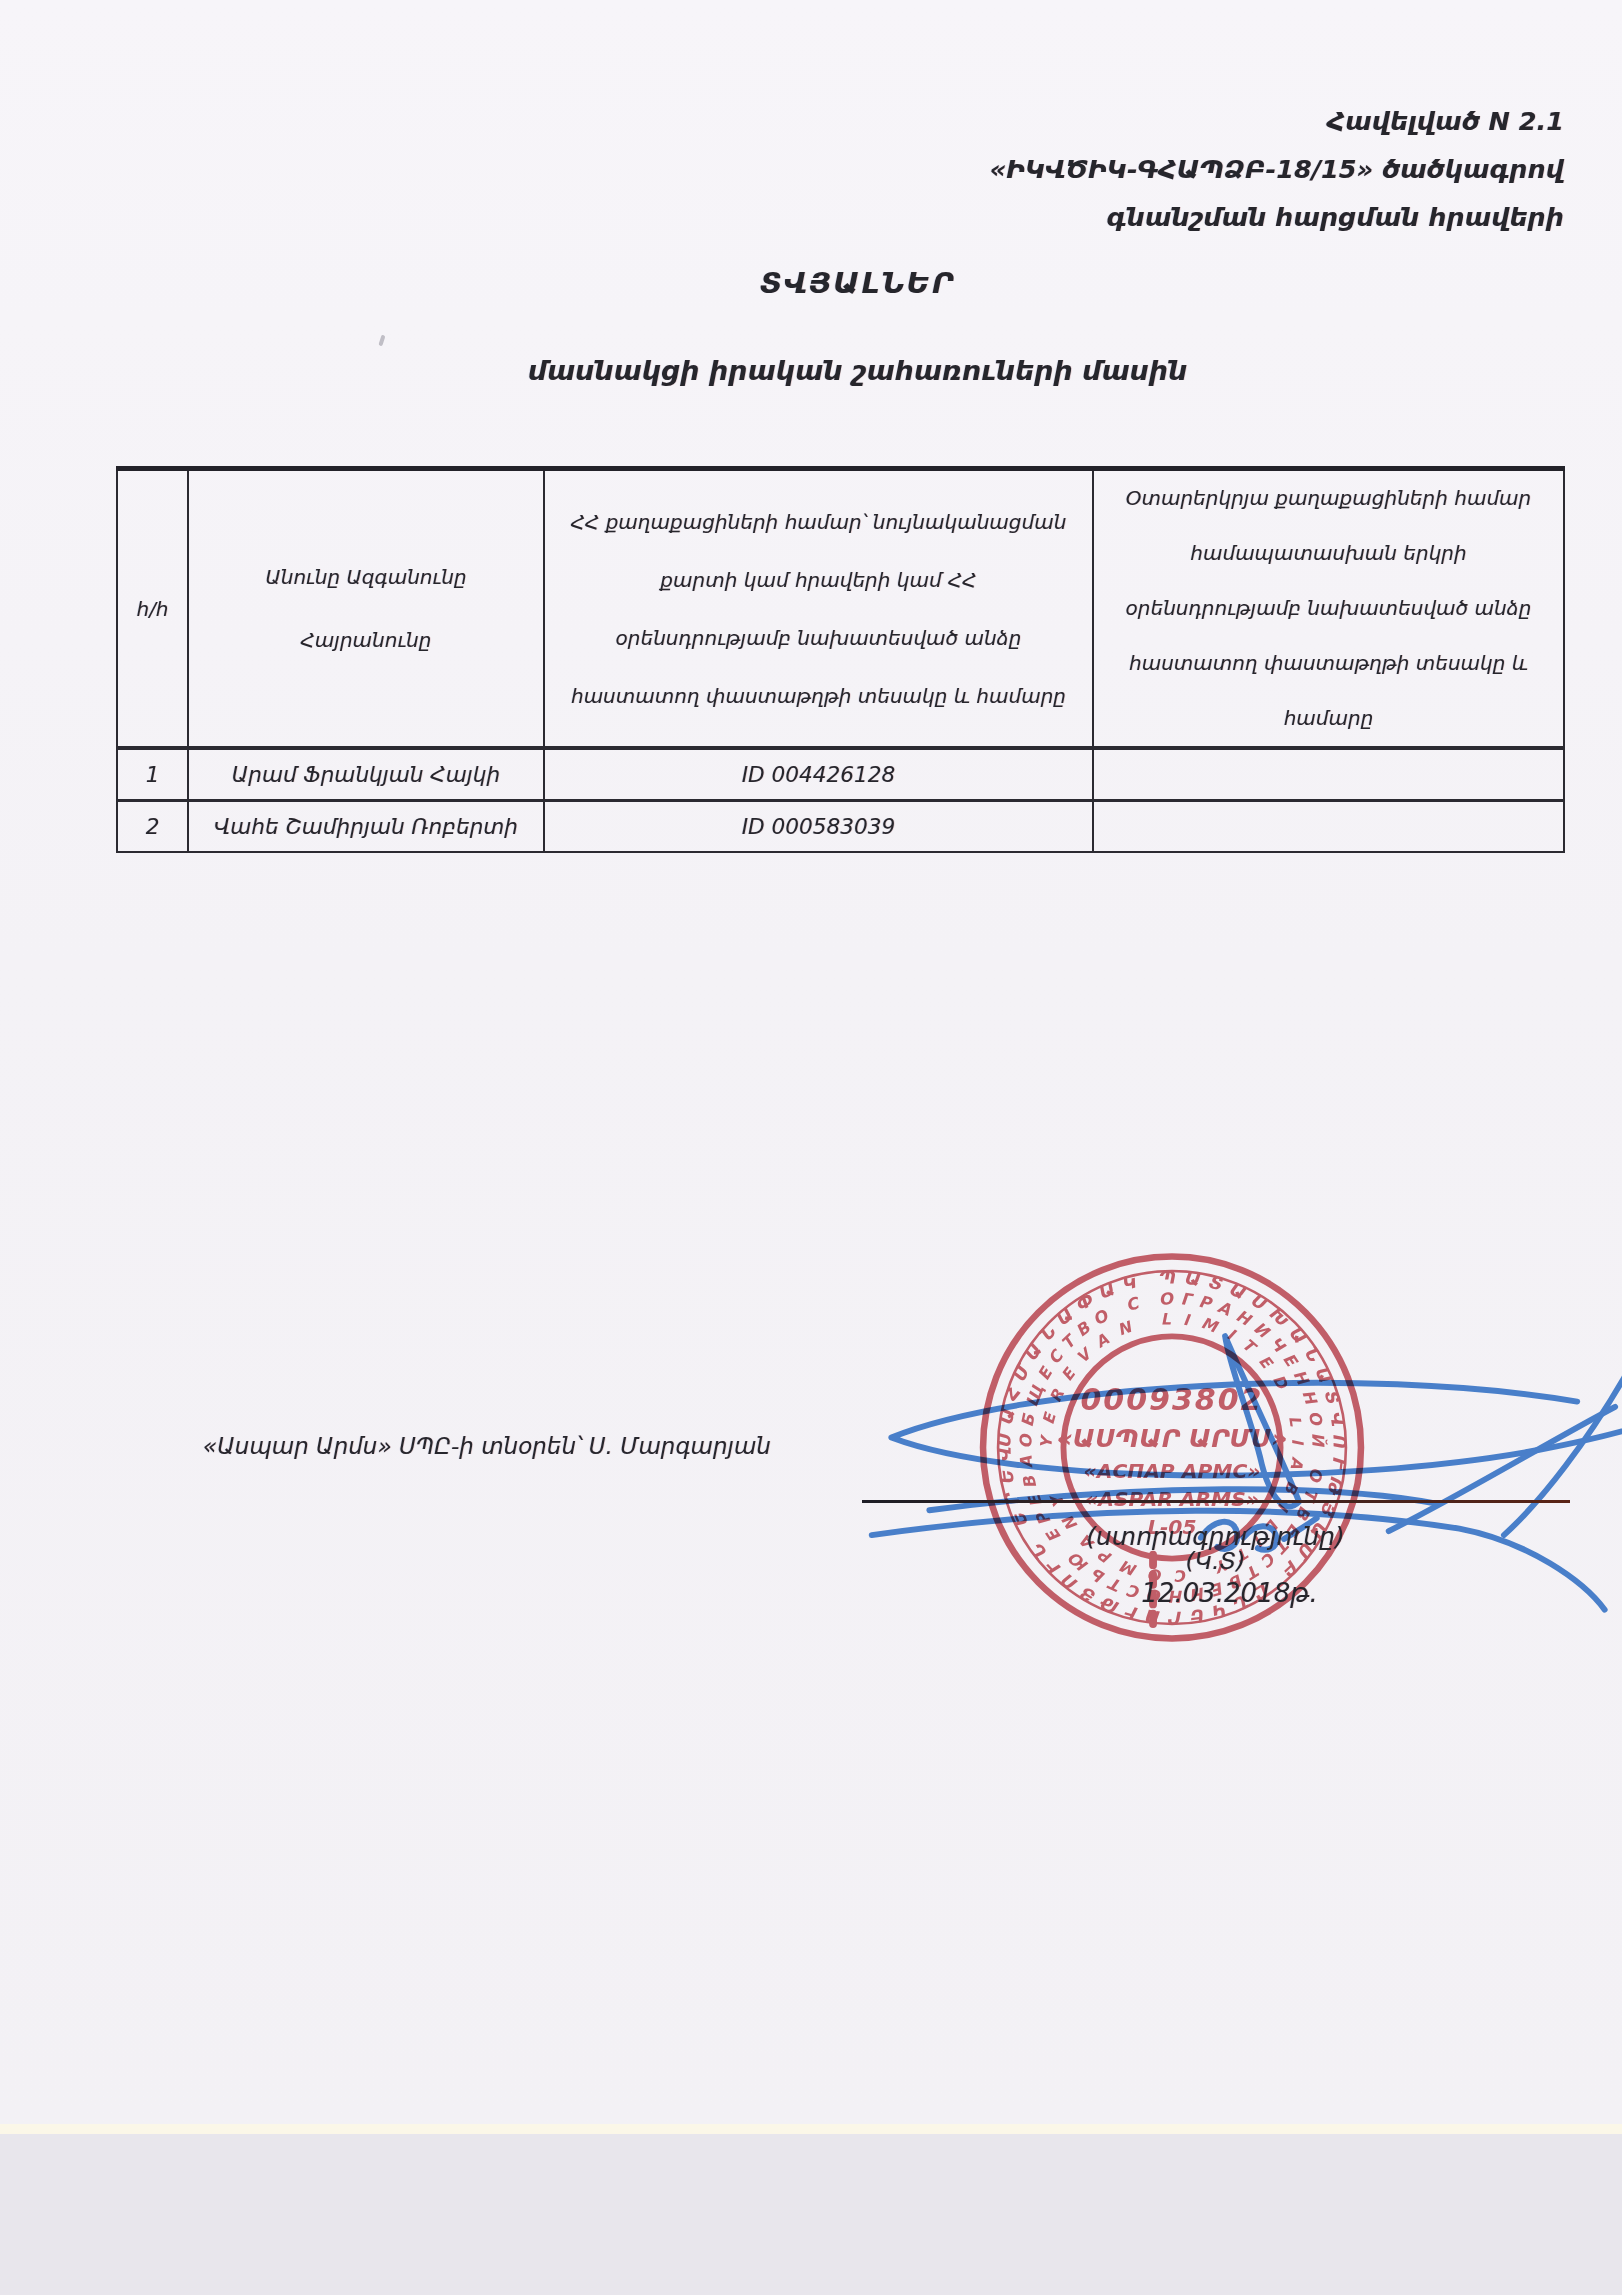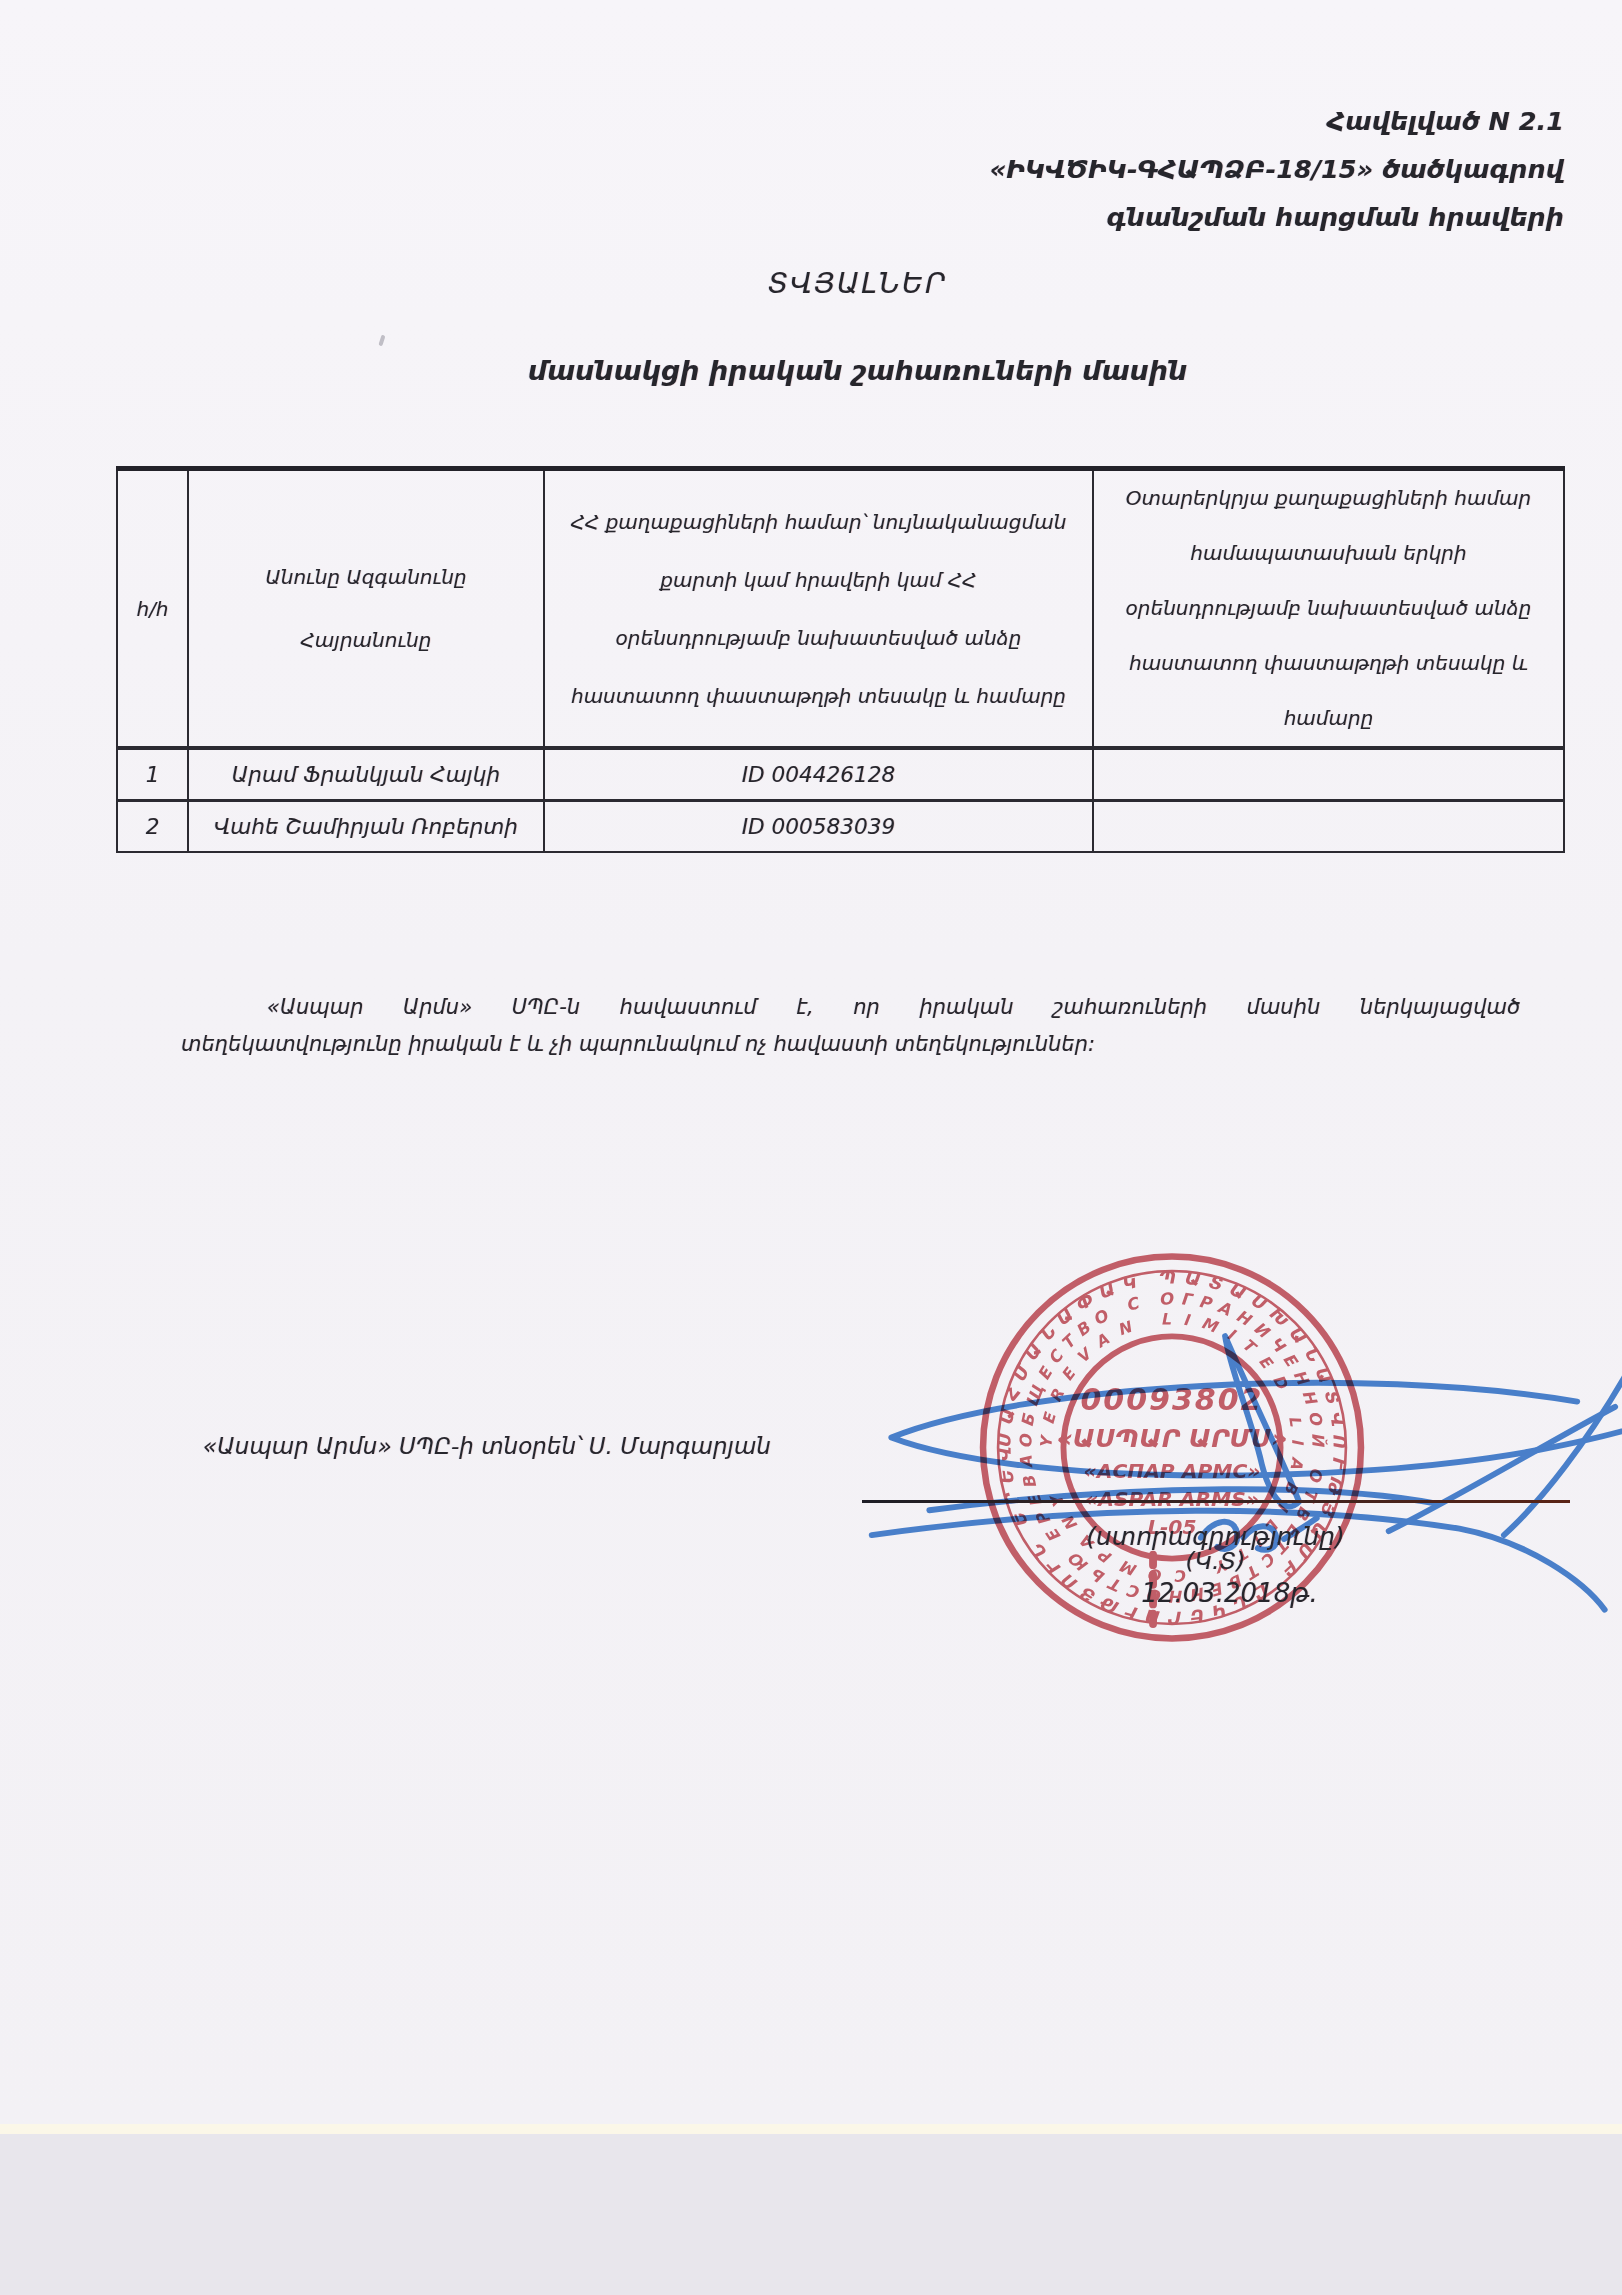--- a/index.html
+++ b/index.html
@@ -9,21 +9,21 @@
     font-family:"DejaVu Sans",sans-serif;font-style:italic;color:#26262c;
   }
   .ink{ text-shadow:0.7px 0 0 rgba(150,40,40,.18), -0.7px 0 0 rgba(40,70,150,.14); }
 
   
   .appendix{position:absolute;top:97px;right:59px;text-align:right;
     font-weight:bold;font-size:25.5px;line-height:48px;}
 
   
   .title-block{position:absolute;top:262px;left:92px;width:1531px;text-align:center;}
-  .title-main{font-size:29px;font-weight:normal;letter-spacing:2px;line-height:42px;}
+  .title-main{font-size:29px;font-weight:bold;letter-spacing:2px;line-height:42px;}
   .title-sub{font-size:27px;font-weight:bold;line-height:46px;margin-top:44px;}
 
   
   .doc-table{position:absolute;left:116px;top:466px;width:1447px;
     border-collapse:collapse;table-layout:fixed;}
   .doc-table th,.doc-table td{
     border:2px solid #2b2a31;text-align:center;vertical-align:middle;
     font-weight:400;padding:0 9.2px;overflow:hidden;}
   .doc-table{border:2.6px solid #2b2a31;border-top:5.9px solid #232229;}
   .doc-table thead th{border-bottom:4.6px solid #2b2a31;font-size:20px;white-space:pre-line;}
@@ -106,24 +106,20 @@
       </tr>
       <tr class="data-row">
         <td>2</td>
         <td>Վահե Շամիրյան Ռոբերտի</td>
         <td>ID 000583039</td>
         <td></td>
       </tr>
     </tbody>
   </table>
 
-  <div class="statement ink">
-    <div class="statement-l1">«Ասպար Արմս» ՍՊԸ-ն հավաստում է, որ իրական շահառուների մասին ներկայացված</div>
-    <div class="statement-l2">տեղեկատվությունը իրական է և չի պարունակում ոչ հավաստի տեղեկություններ:</div>
-  </div>
 
   <div class="director ink">«Ասպար Արմս» ՍՊԸ-ի տնօրեն՝ Ս. Մարգարյան</div>
 
   <svg class="stamp-svg" viewBox="0 0 624 628" xmlns="http://www.w3.org/2000/svg">
     <defs>
       <path id="arcHy" d="M 65,314 A 247,251 0 1 1 559,314 A 247,251 0 1 1 65,314"></path>
       <path id="arcRu" d="M 97,314 A 215,219 0 1 1 527,314 A 215,219 0 1 1 97,314"></path>
       <path id="arcEn" d="M 128,314 A 184,188 0 1 1 496,314 A 184,188 0 1 1 128,314"></path>
     </defs>
     <g fill="none" stroke-linecap="round">

